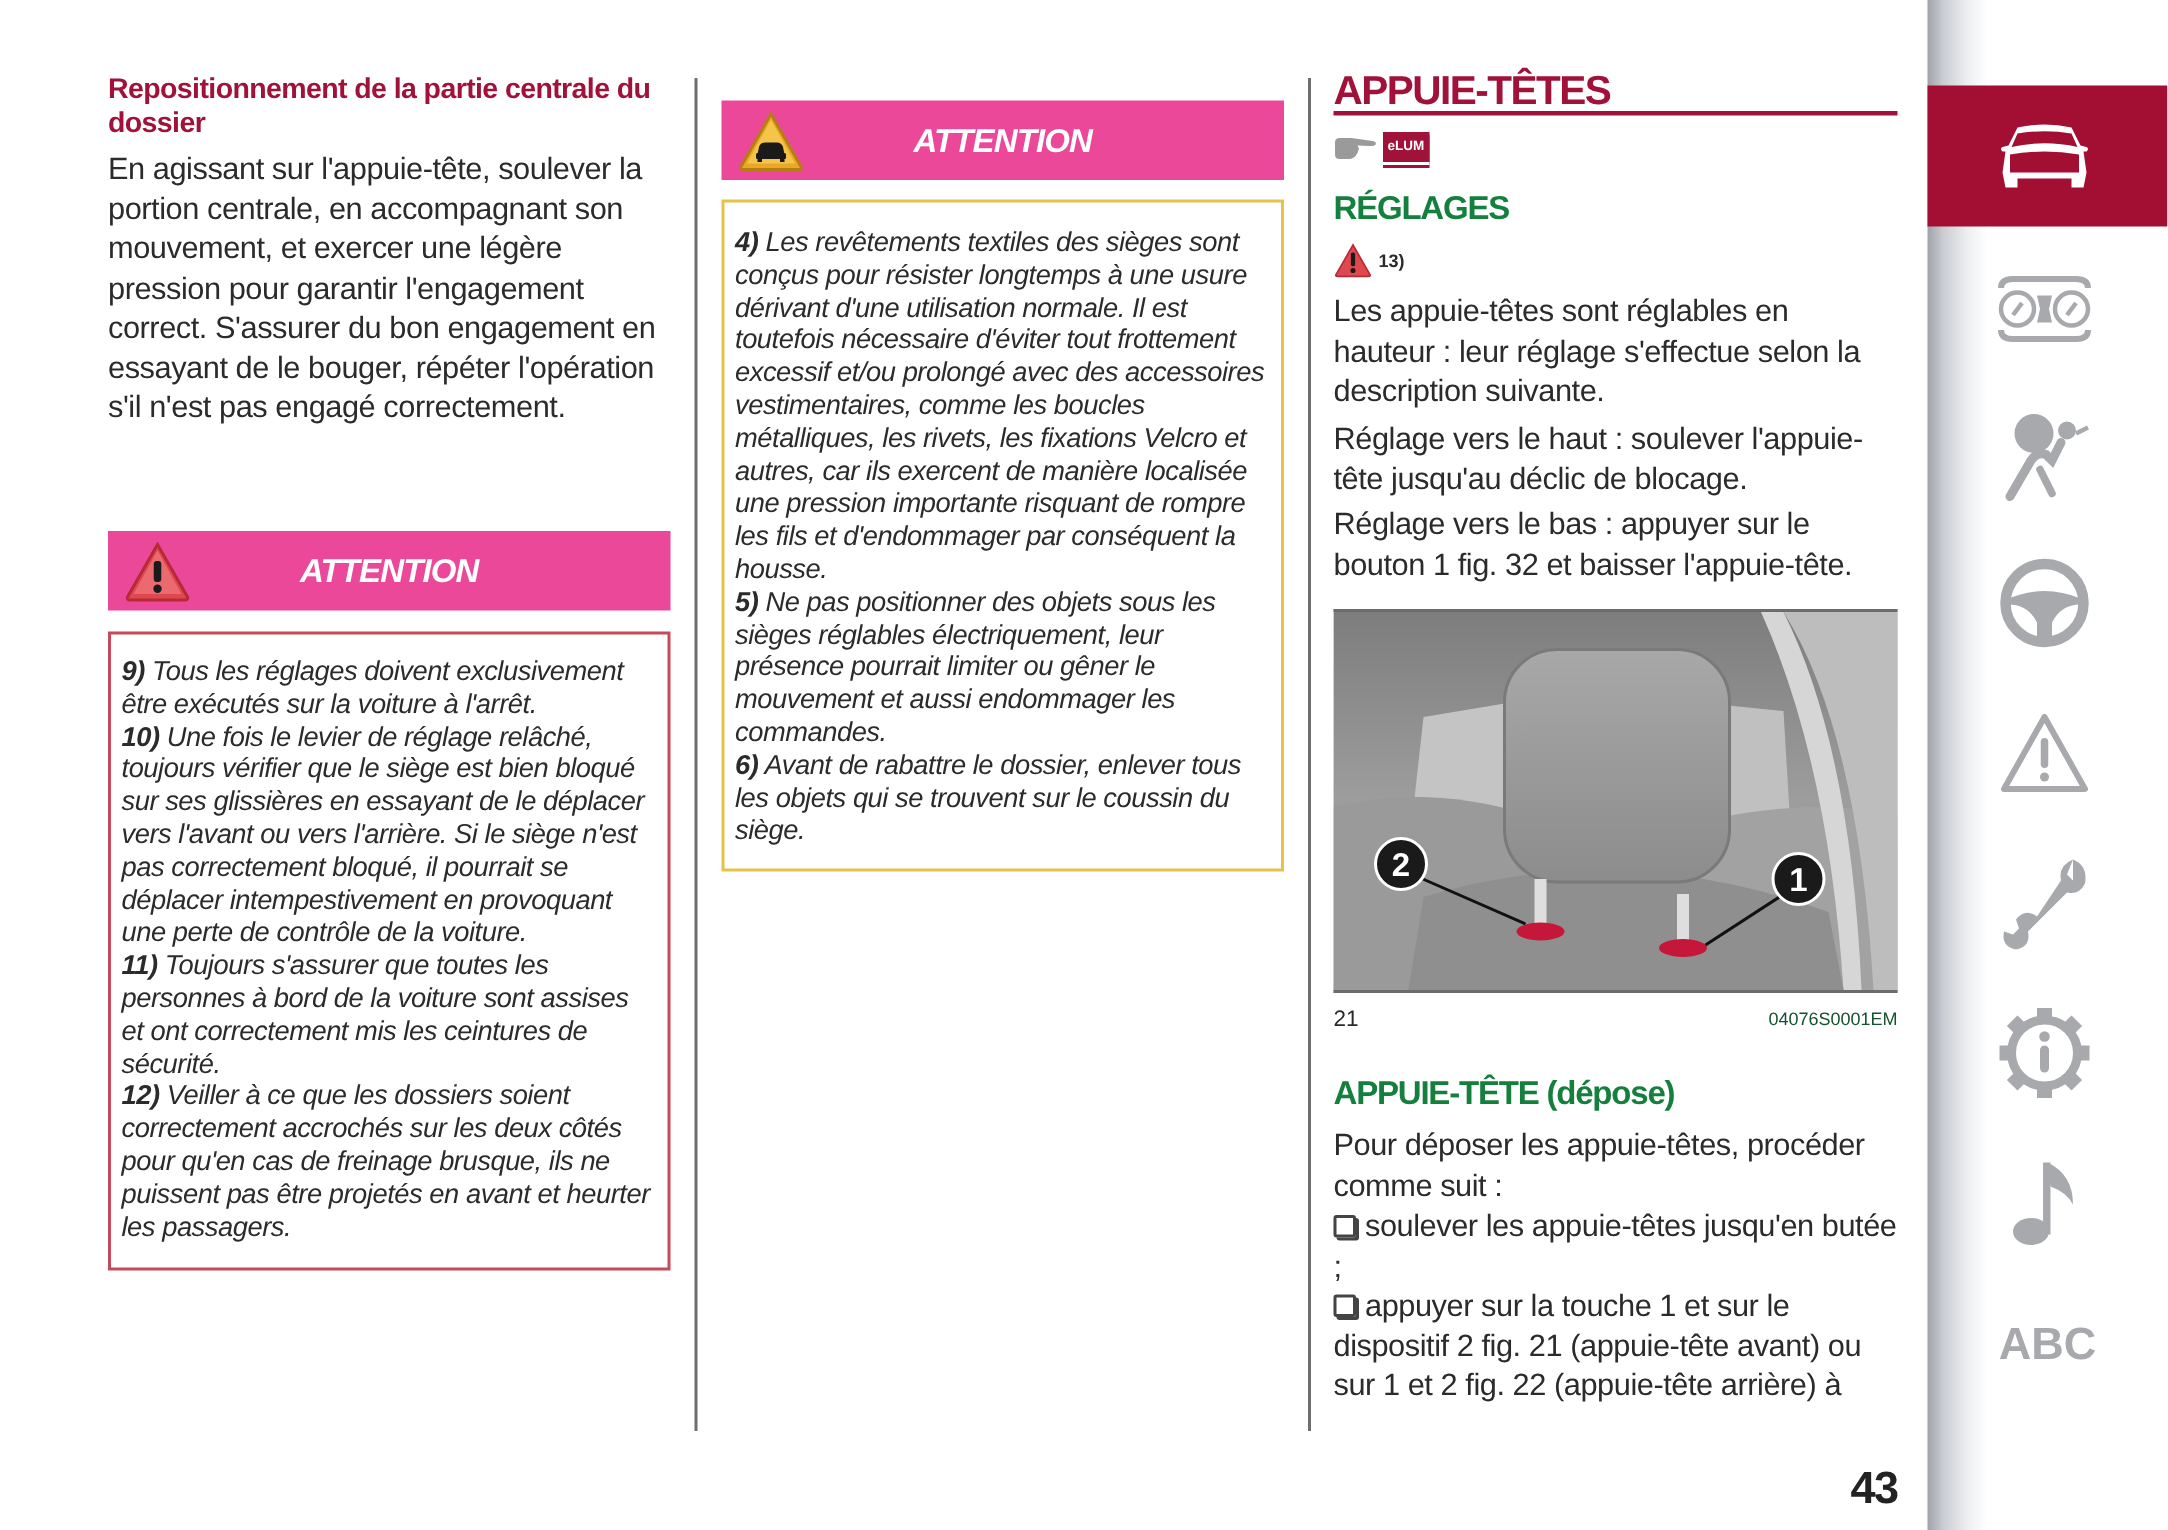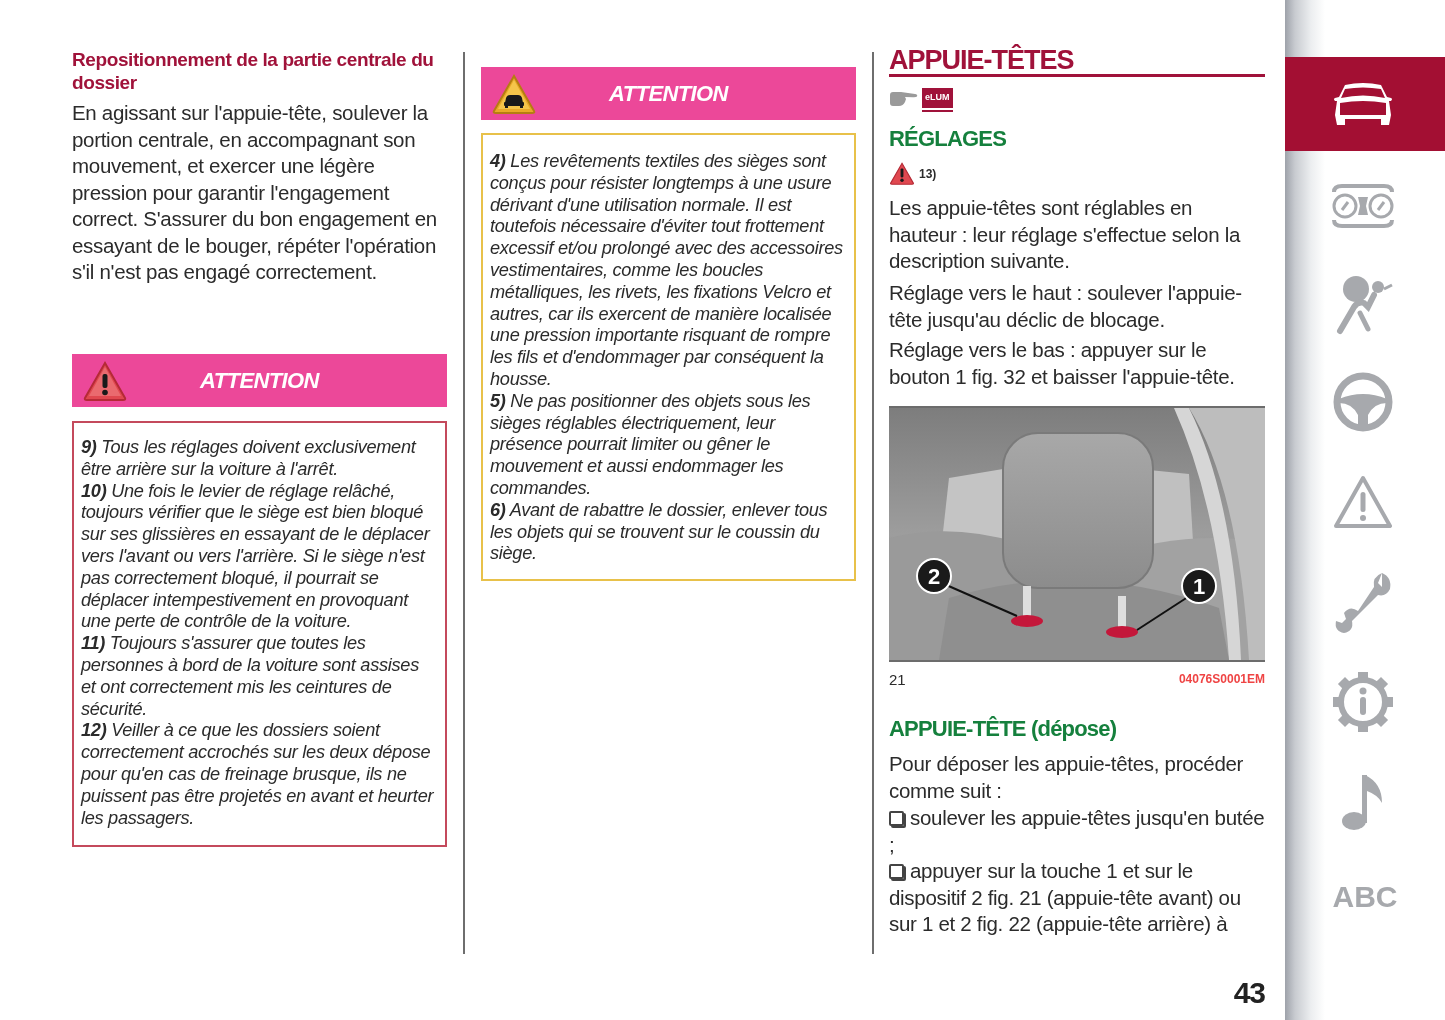--- a/index.html
+++ b/index.html
@@ -23,21 +23,21 @@
   .att-box.red { border: 2px solid #c44a5c; }
   .att-box.yellow { border: 2px solid #e8c14a; }
   .att-box .num { font-weight: bold; font-style: italic; }
 
   .h1 { color: #a0123a; font-weight: bold; font-size: 27px; letter-spacing: -1px; line-height: 30px; }
   .h1-rule { height: 3px; background: #a0123a; }
   .h2 { color: #15803d; font-weight: bold; font-size: 22px; letter-spacing: -0.8px; }
 
   .figure { position: absolute; left: 889px; top: 406px; width: 376px; height: 256px; border-top: 2px solid #6c6c6c; border-bottom: 2px solid #6c6c6c; background: #b9b9b9; overflow: hidden; }
   .fig-cap-num { position: absolute; left: 889px; top: 671px; font-size: 15px; color: #2b2b2b; }
-  .fig-cap-code { position: absolute; left: 1100px; width: 165px; text-align: right; top: 672px; font-size: 12px; font-weight: bold; color: #ef4444; }
+  .fig-cap-code { position: absolute; left: 1100px; width: 165px; text-align: right; top: 672px; font-size: 12px; font-weight: normal; color: #14532d; }
 
   .checkbox { display: inline-block; width: 15px; height: 15px; border: 2px solid #444; border-radius: 2px; margin-right: 6px; position: relative; top: 1px; box-shadow: 2px 2px 0 #444; }
 
   .page-num { position: absolute; left: 1200px; width: 65px; text-align: right; top: 976px; font-size: 30px; font-weight: bold; color: #222; letter-spacing: -1px; }
 
   .sidebar { position: absolute; left: 1285px; top: 0; width: 160px; height: 1020px; background: linear-gradient(to right, #9ea2aa 0px, #c8cbd0 10px, #eceef0 26px, #ffffff 40px, #ffffff 160px); }
   .side-active { position: absolute; left: 0; top: 57px; width: 160px; height: 94px; background: #a30f33; }
   .side-icon { position: absolute; left: 44px; width: 68px; height: 68px; display: flex; align-items: center; justify-content: center; }
   .side-abc { position: absolute; left: 40px; top: 880px; width: 80px; text-align: center; font-weight: bold; font-size: 30px; color: #a7a9ad; }
 </style>
@@ -53,24 +53,24 @@
   <svg class="att-icon" viewBox="0 0 46 42">
     <path d="M23 3 L43 38 Q44 40 41 40 L5 40 Q2 40 3 38 Z" fill="#e04850" stroke="#b52a36" stroke-width="2"></path>
     <path d="M23 7 L39 36 L7 36 Z" fill="#ea6a6f"></path>
     <rect x="20.5" y="14" width="5" height="14" rx="2" fill="#1a1a1a"></rect>
     <circle cx="23" cy="32.5" r="2.8" fill="#1a1a1a"></circle>
   </svg>
   <span class="att-label">ATTENTION</span>
 </div>
 
 <div class="att-box red" style="left:72px; top:421px; width:375px; height:426px;">
-  <div><span class="num">9)</span><span> Tous les réglages doivent exclusivement être arrière sur la voiture à l'arrêt.</span></div>
+  <div><span class="num">9)</span><span> Tous les réglages doivent exclusivement être exécutés sur la voiture à l'arrêt.</span></div>
   <div><span class="num">10)</span><span> Une fois le levier de réglage relâché, toujours vérifier que le siège est bien bloqué sur ses glissières en essayant de le déplacer vers l'avant ou vers l'arrière. Si le siège n'est pas correctement bloqué, il pourrait se déplacer intempestivement en provoquant une perte de contrôle de la voiture.</span></div>
   <div><span class="num">11)</span><span> Toujours s'assurer que toutes les personnes à bord de la voiture sont assises et ont correctement mis les ceintures de sécurité.</span></div>
-  <div><span class="num">12)</span><span> Veiller à ce que les dossiers soient correctement accrochés sur les deux dépose pour qu'en cas de freinage brusque, ils ne puissent pas être projetés en avant et heurter les passagers.</span></div>
+  <div><span class="num">12)</span><span> Veiller à ce que les dossiers soient correctement accrochés sur les deux côtés pour qu'en cas de freinage brusque, ils ne puissent pas être projetés en avant et heurter les passagers.</span></div>
 </div>
 
 <div class="vrule" style="left:463px;"></div>
 
 <div class="att-bar" style="left:481px; top:67px; width:375px;">
   <svg class="att-icon" viewBox="0 0 46 42">
     <path d="M23 3 L43 38 Q44 40 41 40 L5 40 Q2 40 3 38 Z" fill="#e9a928" stroke="#b57d12" stroke-width="2"></path>
     <path d="M23 7 L39 36 L7 36 Z" fill="#f5c54a"></path>
     <path d="M14 30 L15 25 Q16 22 19 22 L27 22 Q30 22 31 25 L32 30 Z" fill="#1a1a1a"></path>
     <rect x="13" y="29" width="20" height="4" rx="1" fill="#1a1a1a"></rect>

